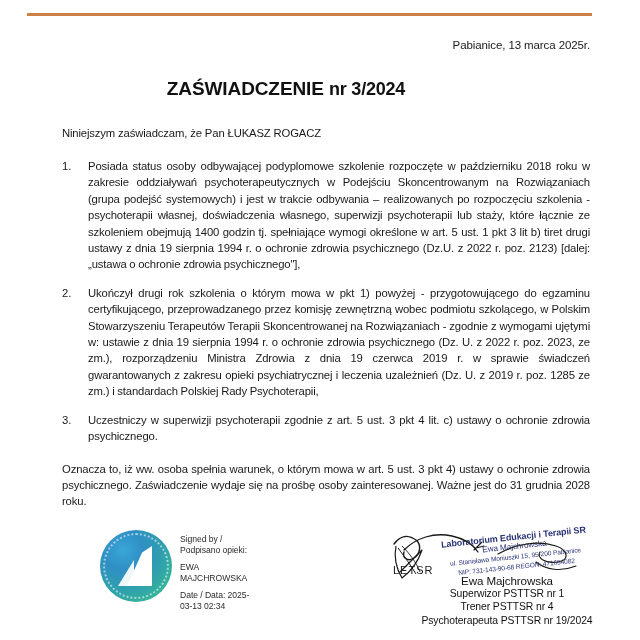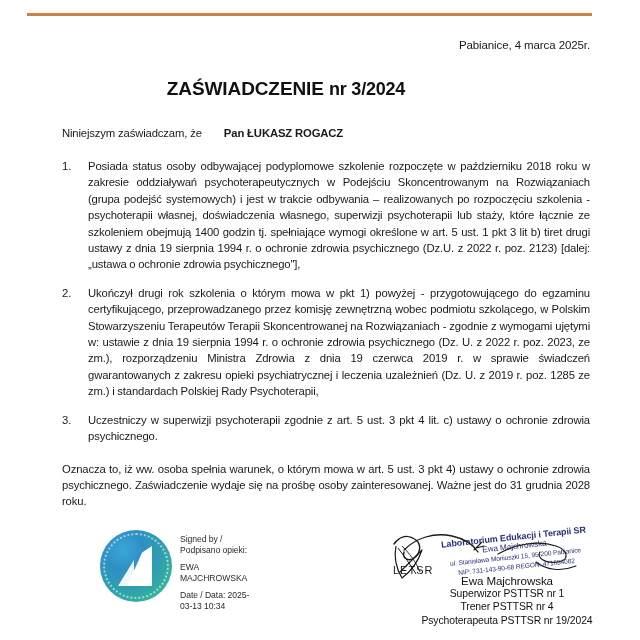--- a/index.html
+++ b/index.html
@@ -63,21 +63,21 @@
 
   
   .intro {
     position: absolute;
     left: 62px;
     top: 127px;
     width: 480px;
     font-size: 11.3px;
     letter-spacing: -0.15px;
   }
-  .intro b { font-weight: bold; margin-left: 19px; }
+  .intro b { font-weight: normal; }
 
   
   .body-block {
     position: absolute;
     left: 62px;
     top: 158px;
     width: 528px;
   }
 
   .li {
@@ -233,21 +233,21 @@
   }
   .typed-lines .nm { font-size: 11.6px; }
 </style>
 </head>
 <body>
 
 <div class="page">
 
   <div class="top-rule"></div>
 
-  <div class="date-line">Pabianice, 4 marca 2025r.</div>
+  <div class="date-line">Pabianice, 13 marca 2025r.</div>
 
   <div class="doc-title">
     <span class="title-main">ZAŚWIADCZENIE</span><span> </span><span class="title-num">nr 3/2024</span>
   </div>
 
   <div class="intro">
     <span>Niniejszym zaświadczam, że </span><b>Pan ŁUKASZ ROGACZ</b>
   </div>
 
   <div class="body-block">
@@ -280,21 +280,21 @@
         <div class="seal-sail2"></div>
       </div>
       <div class="esign-text">
         <span>Signed by /</span><br>
         <span>Podpisano opieki:</span>
         <span class="gap"></span>
         <span>EWA</span><br>
         <span>MAJCHROWSKA</span>
         <span class="gap"></span>
         <span>Date / Data: 2025-</span><br>
-        <span>03-13 10:34</span>
+        <span>03-13 02:34</span>
       </div>
     </div>
 
     <div class="stamp-zone">
 
       <div class="stamp-img">
         <div class="s1">Laboratorium Edukacji i Terapii SR</div>
         <div class="s2">Ewa Majchrowska</div>
         <div class="s3">ul. Stanisława Moniuszki 15, 95-200 Pabianice</div>
         <div class="s4">NIP: 731-143-90-68 REGON: 471654082</div>

